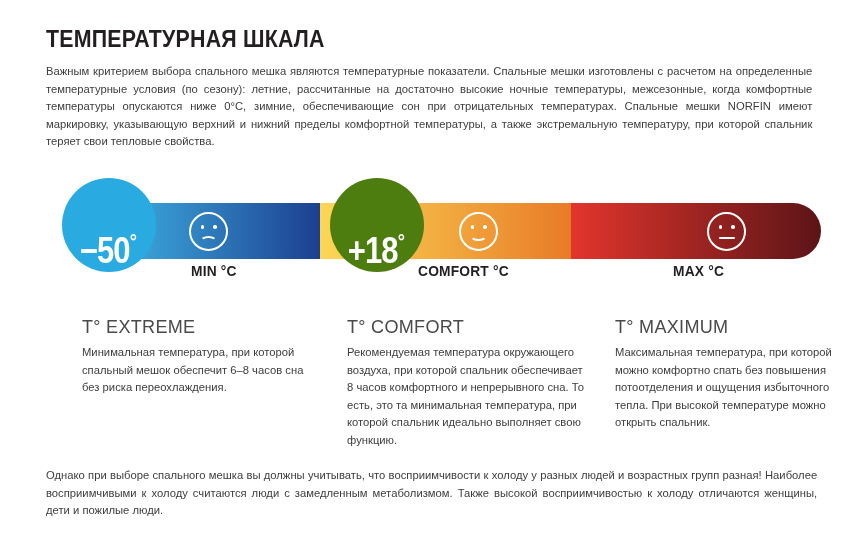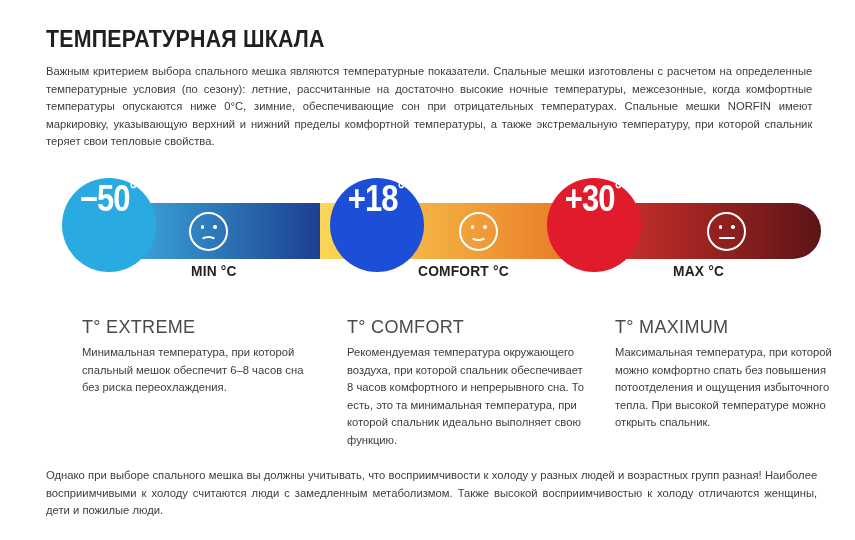--- a/index.html
+++ b/index.html
@@ -110,21 +110,21 @@
   .face-comfort{left:459px;}
   .face-max{left:707px;}
 
   
   .bubble{
     position:absolute;
     top:0;
     width:94px;height:94px;
     border-radius:50%;
     display:flex;
-    align-items:flex-start;
+    align-items:flex-end;
     justify-content:center;
     color:#ffffff;
     font-weight:bold;
     font-size:36px;
     letter-spacing:-1px;
     font-family:"Liberation Sans Narrow","Liberation Sans",sans-serif;
   }
   .bubble .val{
     transform:scaleX(0.86);
     transform-origin:center;
@@ -232,25 +232,22 @@
     </div>
     <div class="face face-max">
       <span class="eye l"></span>
       <span class="eye r"></span>
       <span class="mouth-flat"></span>
     </div>
 
     <div class="bubble bubble-extreme" style="background: rgb(41, 171, 226);">
       <span class="val"><span>−50</span><span class="deg">°</span></span>
     </div>
-    <div class="bubble bubble-comfort" style="background: #1d4ed8;">
+    <div class="bubble bubble-comfort" style="background: #4d7c0f;">
       <span class="val"><span>+18</span><span class="deg">°</span></span>
-    </div>
-    <div class="bubble bubble-max" style="background: rgb(224, 27, 43);">
-      <span class="val"><span>+30</span><span class="deg">°</span></span>
     </div>
 
     <div class="scale-label label-min">MIN °C</div>
     <div class="scale-label label-comfort">COMFORT °C</div>
     <div class="scale-label label-max">MAX °C</div>
   </div>
 
   <div class="cols">
     <div class="col col-1">
       <h3>T° EXTREME</h3>

